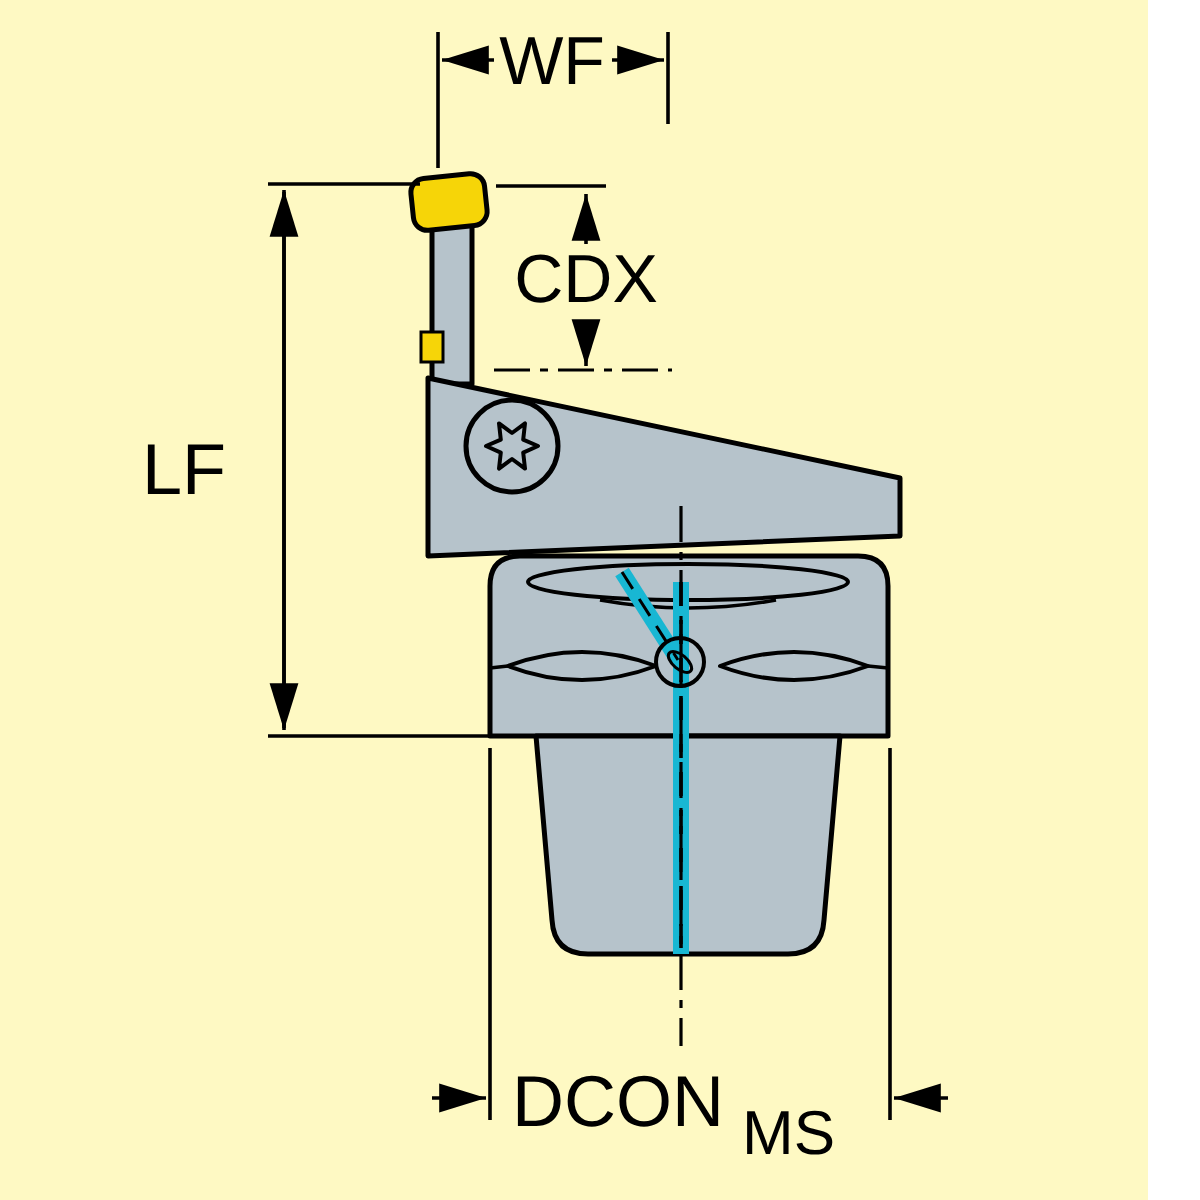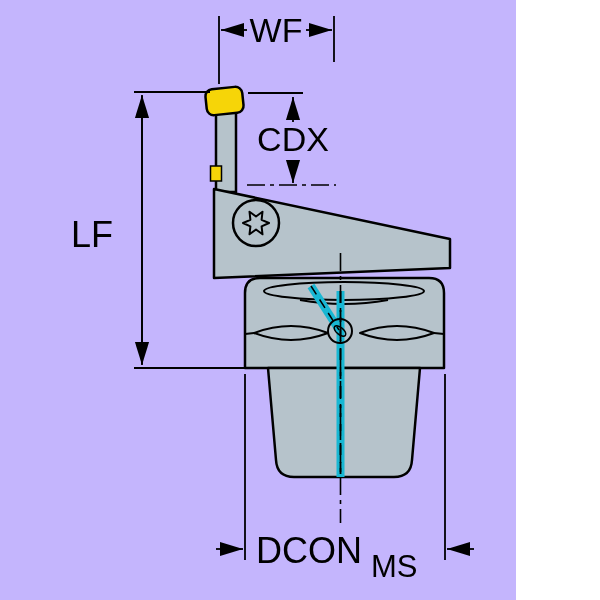--- a/index.html
+++ b/index.html
@@ -1,16 +1,16 @@
 <!DOCTYPE html>
 <html><head>
 <meta charset="utf-8">
 <style>
   html,body{margin:0;padding:0;background:#ffffff;}
-  .stage{width:516px;height:600px;background:#c4b5fd;position:relative;}
+  .stage{width:574px;height:600px;background:#fef9c3;position:relative;}
   svg{font-family:"Liberation Sans",sans-serif;}
   .outline{stroke:#000;stroke-width:2.5;stroke-linejoin:round;}
   .mid{stroke:#000;stroke-width:2;stroke-linejoin:round;fill:none;}
   .thin{stroke:#000;stroke-width:1.8;fill:none;}
   .dimline{stroke:#000;stroke-width:1.8;fill:none;}
   .cline{stroke:#000;stroke-width:1.6;stroke-dasharray:18 5 4 5;fill:none;}
   .cdash{stroke:#000;stroke-width:1.8;stroke-dasharray:12 7;fill:none;}
   .dimtext{font-size:34px;fill:#000;}
   .dimtext-lg{font-size:36px;fill:#000;}
   .dimtext-sub{font-size:31px;fill:#000;}

